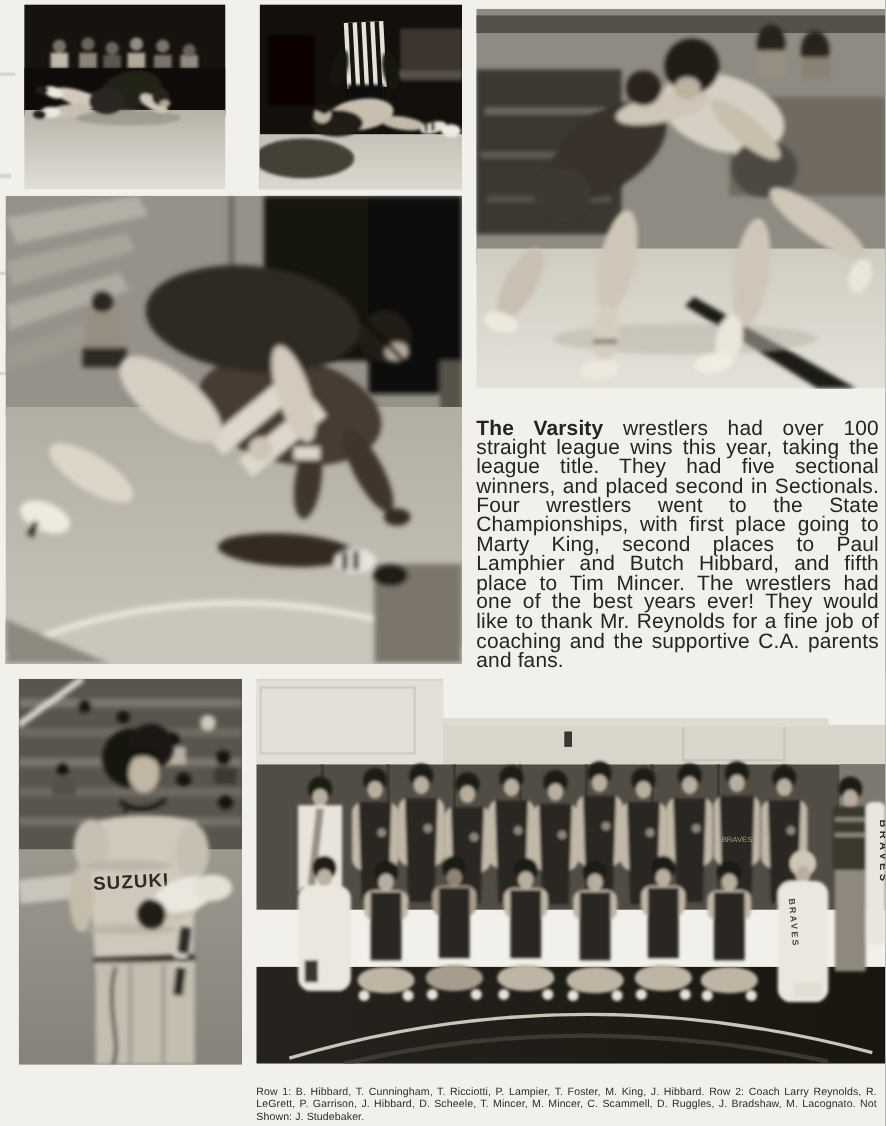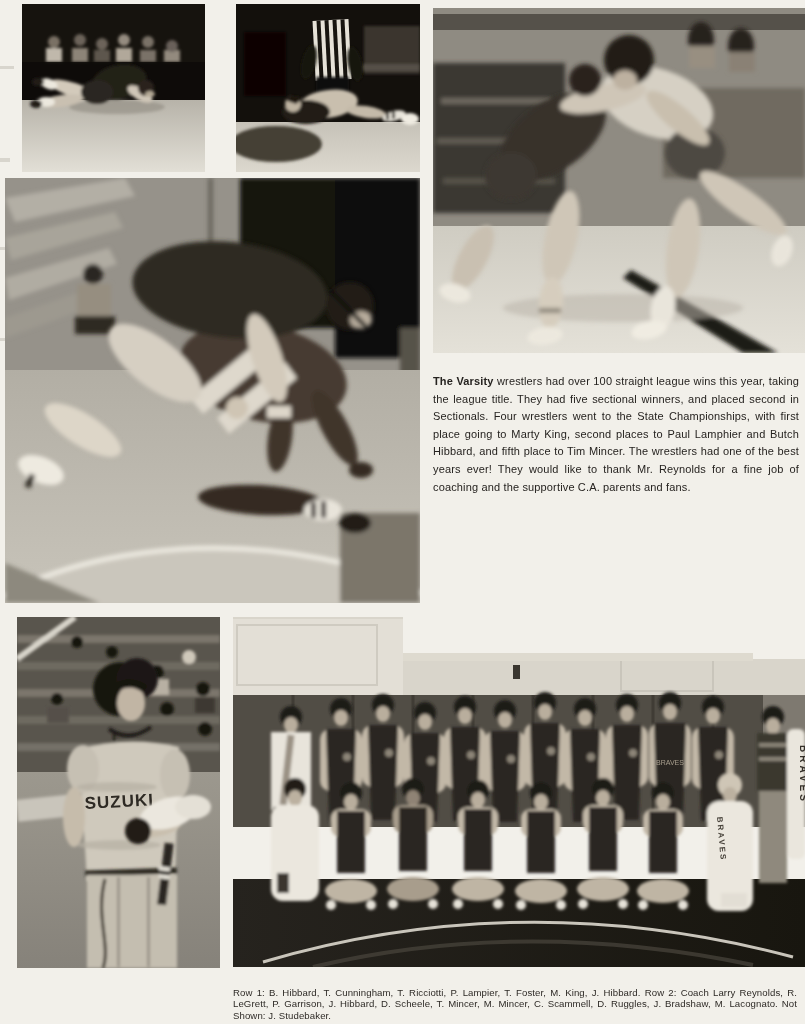--- a/index.html
+++ b/index.html
@@ -12,21 +12,21 @@
   figure{margin:0;position:absolute;padding:0;}
   figure svg{display:block;width:100%;height:100%;}
   .photo1{left:22px;top:4px;width:183px;height:168px;}
   .photo2{left:236px;top:4px;width:184px;height:168px;}
   .photo3{left:433px;top:8px;width:372px;height:345px;}
   .photo4{left:5px;top:178px;width:415px;height:425px;}
   .photo5{left:17px;top:617px;width:203px;height:351px;}
   .photo6{left:233px;top:617px;width:572px;height:350px;}
   .article{
     position:absolute;left:433px;top:362px;width:366px;
-    font-size:11px;line-height:17.6px;text-align:justify;
+    font-size:19px;line-height:17.6px;text-align:justify;
     letter-spacing:.15px;color:#262320;
   }
   .article strong{font-weight:bold;}
   .caption{
     position:absolute;left:233px;top:977px;width:564px;
     font-size:9.6px;line-height:11.8px;text-align:justify;
     letter-spacing:.1px;color:#2e2a26;
   }
   .page-number{
     position:absolute;right:10px;top:1062px;

